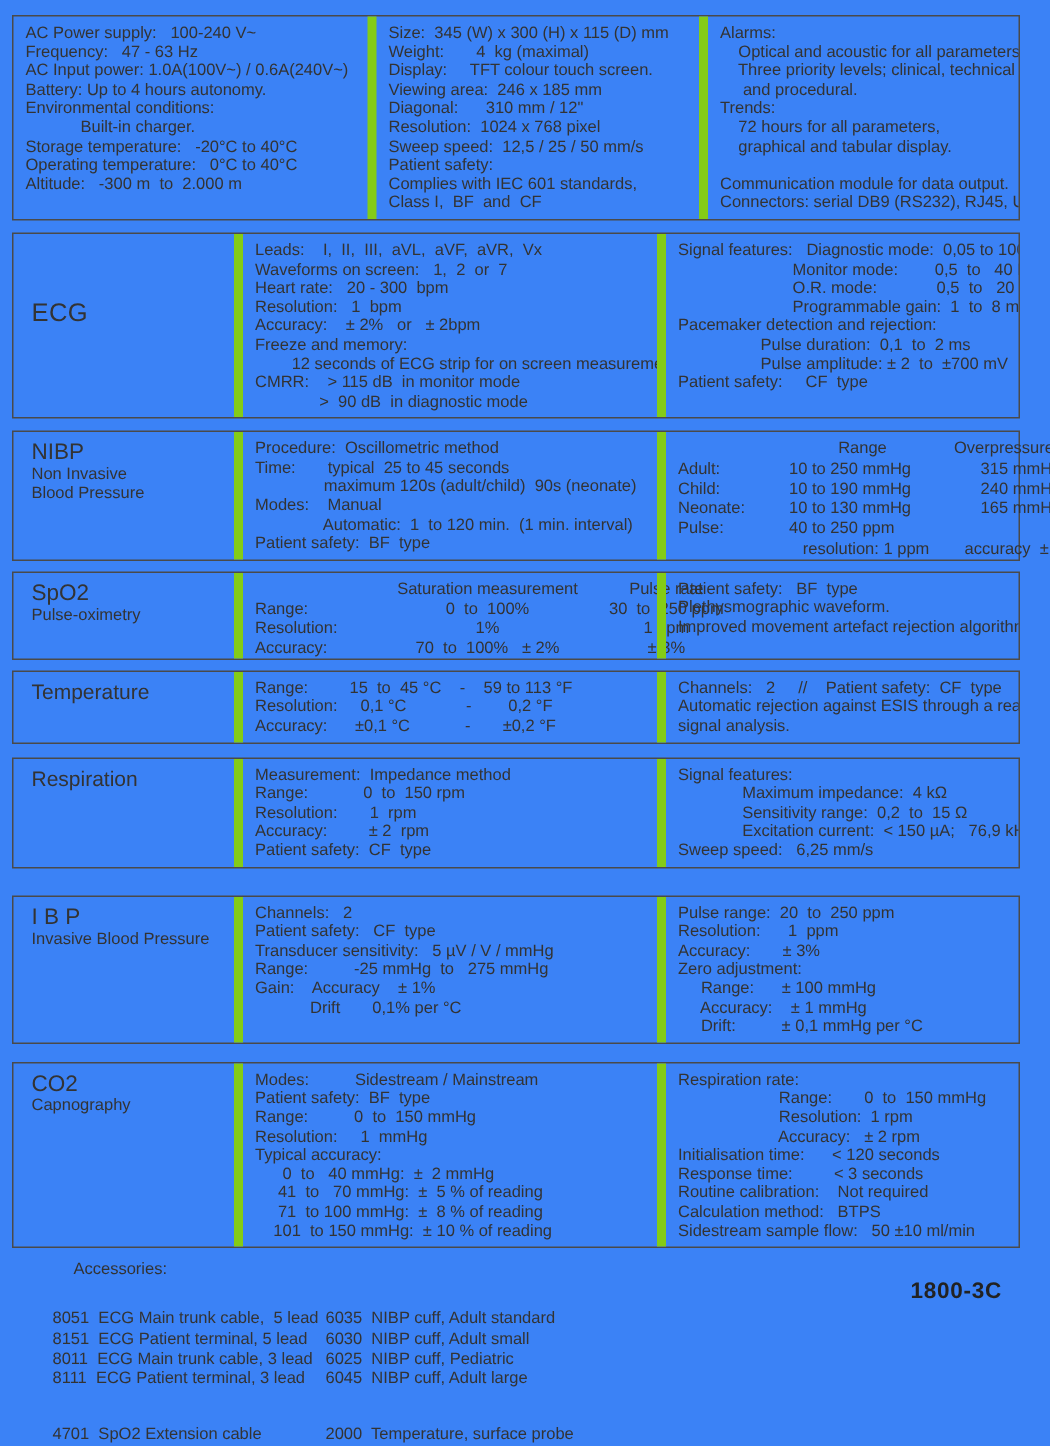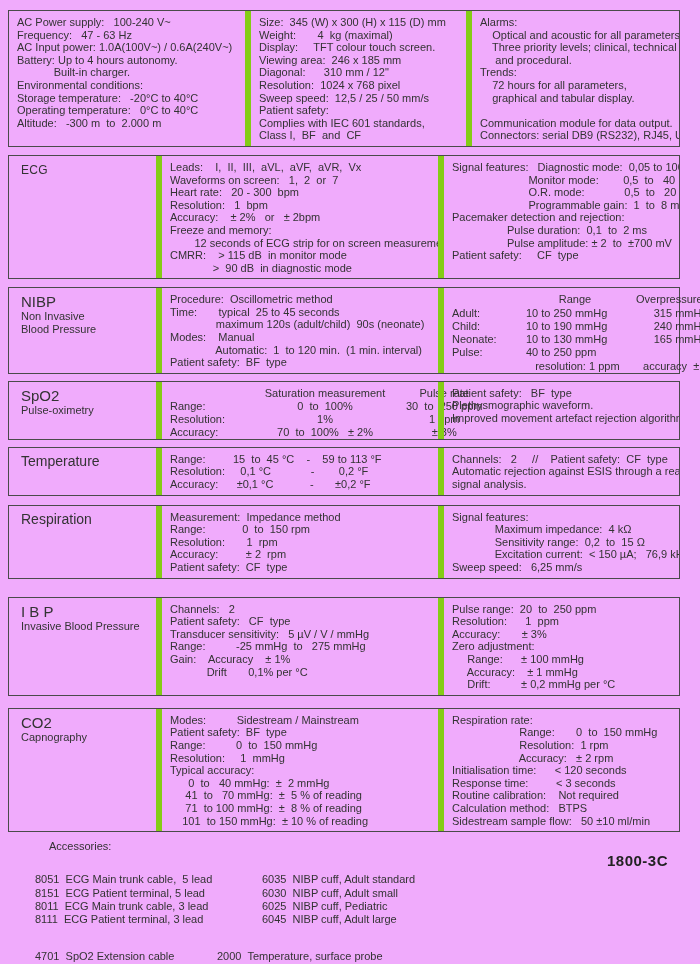--- a/index.html
+++ b/index.html
@@ -1,32 +1,32 @@
 <!DOCTYPE html>
 <html><head>
 <meta charset="utf-8">
 <style>
   html,body { margin:0; padding:0; background:#ffffff; }
   #page {
     position:relative; width:700px; height:964px; overflow:hidden;
-    background:#f0abfc; color:#333;
+    background:#3b82f6; color:#333;
     font-family:"Liberation Sans","DejaVu Sans",sans-serif;
     font-size:11px;
   }
   .box {
     margin-left:8px; width:672px; box-sizing:border-box;
     border:1.5px solid #4a4a4a; display:grid;
   }
   .top { margin-top:10px; min-height:124px; grid-template-columns:236px 221px 1fr; }
   .sec { grid-template-columns:147px 282px 1fr; }
   .cell { padding:5px 2px 4px 8px; overflow:hidden; }
   .bl { border-left:6px solid #84cc16; }
   .ln { white-space:pre; line-height:12.6px; min-height:12.6px; }
   .label { padding:5px 4px 0 12px; }
-  .t-big { font-size:12px; letter-spacing:0.3px; line-height:19px; }
+  .t-big { font-size:17px; letter-spacing:0.3px; line-height:19px;margin-top:38px; }
   .t-med { font-size:15px; line-height:17px; }
   .t-sm  { font-size:14px; line-height:16px; }
   .sub { font-size:11px; line-height:12.5px; }
   .h-ecg  { margin-top:8px;  min-height:112px; }
   .h-nibp { margin-top:8px;  min-height:82px; }
   .h-spo2 { margin-top:7px;  min-height:54px; }
   .h-temp { margin-top:7px;  min-height:42px; }
   .h-resp { margin-top:9px;  min-height:64px; }
   .h-ibp  { margin-top:18px; min-height:92px; }
   .h-co2  { margin-top:12px; min-height:122px; }
@@ -38,35 +38,35 @@
   .cc { text-align:center; }
   .pl { padding-left:12px; }
   .acc { position:relative; margin-top:8px; padding-left:35px; }
   .acc .ln { line-height:13.2px; min-height:13.2px; }
   .acc-title { line-height:14px;margin-left:14px; }
   .model {
     position:absolute; right:32px; top:12px;
     font-size:15px; font-weight:bold; letter-spacing:0.5px; color:#222;
   }
   .acc-grid { display:grid; grid-template-columns:182px auto; width:520px; }
-  .g1 { margin-top:20px;gap:45px; } .g2 { margin-top:24px; }
+  .g1 { margin-top:20px; } .g2 { margin-top:24px; }
 </style>
 </head>
 <body>
 
 <div id="page">
 
   <div class="box top">
     <div class="cell">
       <div class="ln">AC Power supply:   100-240 V~</div>
       <div class="ln">Frequency:   47 - 63 Hz</div>
       <div class="ln">AC Input power: 1.0A(100V~) / 0.6A(240V~)</div>
       <div class="ln">Battery: Up to 4 hours autonomy.</div>
+      <div class="ln">Environmental conditions:</div>
       <div class="ln">            Built-in charger.</div>
-      <div class="ln">Environmental conditions:</div>
       <div class="ln">Storage temperature:   -20°C to 40°C</div>
       <div class="ln">Operating temperature:   0°C to 40°C</div>
       <div class="ln">Altitude:   -300 m  to  2.000 m</div>
     </div>
     <div class="cell bl">
       <div class="ln">Size:  345 (W) x 300 (H) x 115 (D) mm</div>
       <div class="ln">Weight:       4  kg (maximal)</div>
       <div class="ln">Display:     TFT colour touch screen.</div>
       <div class="ln">Viewing area:  246 x 185 mm</div>
       <div class="ln">Diagonal:      310 mm / 12"</div>
@@ -228,21 +228,21 @@
       <div class="ln">Gain:    Accuracy    ± 1%</div>
       <div class="ln">            Drift       0,1% per °C</div>
     </div>
     <div class="cell bl">
       <div class="ln">Pulse range:  20  to  250 ppm</div>
       <div class="ln">Resolution:      1  ppm</div>
       <div class="ln">Accuracy:       ± 3%</div>
       <div class="ln">Zero adjustment:</div>
       <div class="ln">     Range:      ± 100 mmHg</div>
       <div class="ln">     Accuracy:    ± 1 mmHg</div>
-      <div class="ln">     Drift:          ± 0,2 mmHg per °C</div>
+      <div class="ln">     Drift:          ± 0,1 mmHg per °C</div>
     </div>
   </div>
 
   <div class="box sec h-co2">
     <div class="label">
       <div class="t-med">CO2</div>
       <div class="sub">Capnography</div>
     </div>
     <div class="cell bl">
       <div class="ln">Modes:          Sidestream / Mainstream</div>

